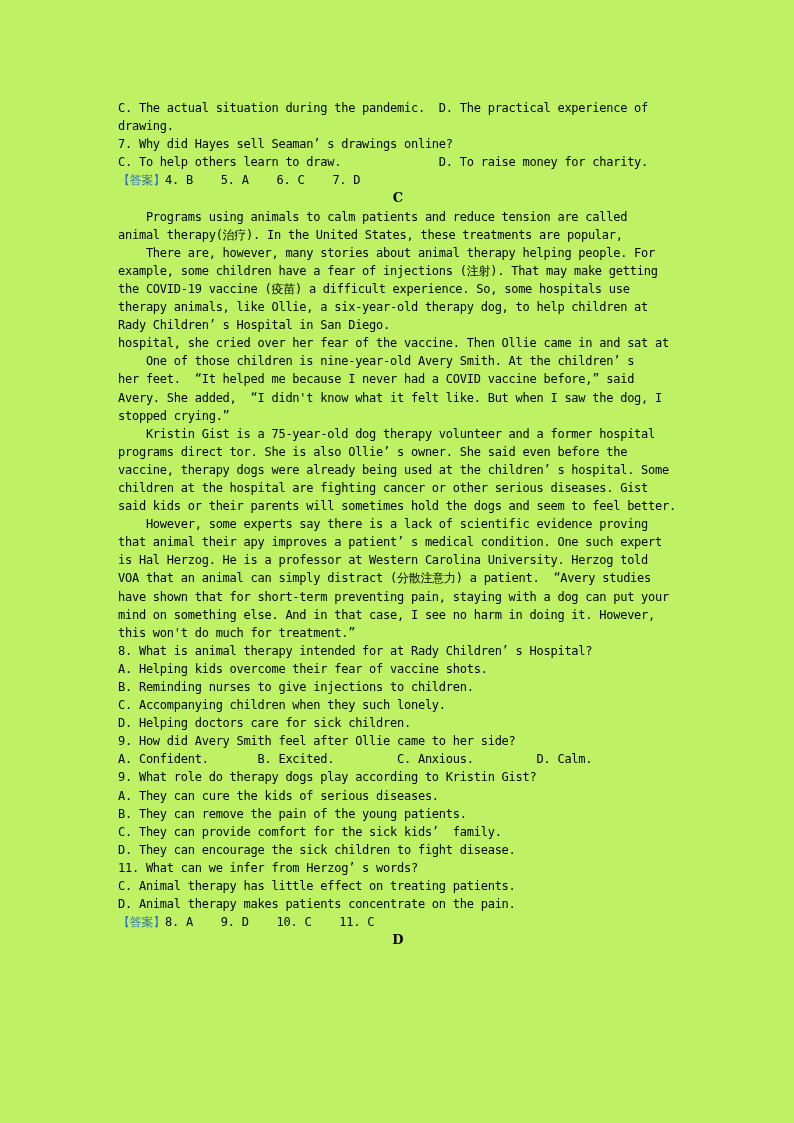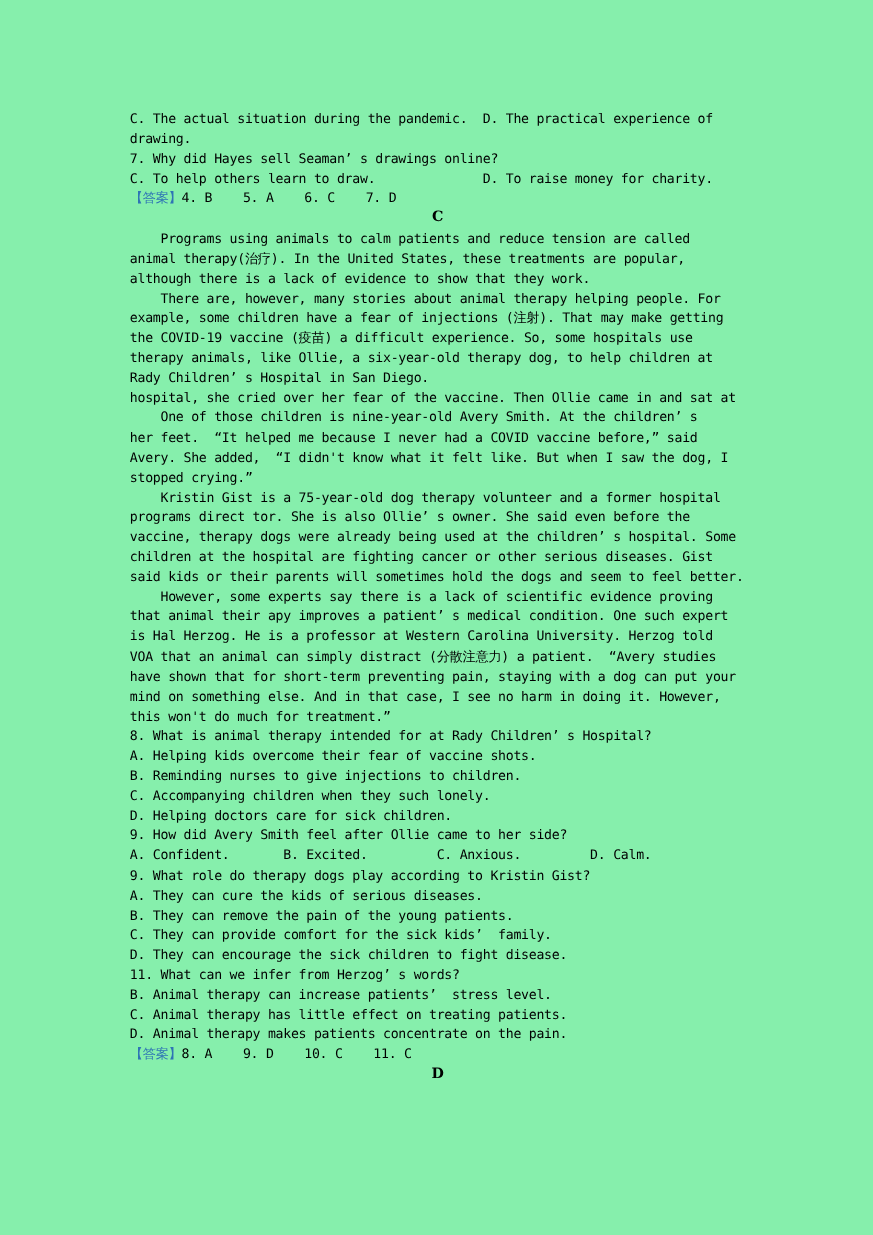--- a/index.html
+++ b/index.html
@@ -4,21 +4,21 @@
 <style>
   html, body {
     margin: 0;
     padding: 0;
     background: #ffffff;
   }
   .page {
     position: relative;
     width: 794px;
     height: 1123px;
-    background: #86efac;
+    background: #bef264;
     overflow: hidden;
     font-family: "DejaVu Sans Mono", "Liberation Mono", monospace;
     font-size: 12px;
     letter-spacing: -0.25px;
     color: #000000;
   }
   .content {
     position: absolute;
     left: 118px;
     top: 99px;
@@ -46,21 +46,20 @@
 <div class="page">
   <div class="content" id="content">
       <div class="block line">C. The actual situation during the pandemic.  D. The practical experience of</div>
       <div class="block line">drawing.</div>
       <div class="block line">7. Why did Hayes sell Seaman’ s drawings online?</div>
       <div class="block line">C. To help others learn to draw.              D. To raise money for charity.</div>
       <div class="block answer"><span class="answer-marker" style="color: rgb(46, 116, 181);">【答案】</span><span>4. B    5. A    6. C    7. D</span></div>
       <div class="block heading">C</div>
       <div class="block line">    Programs using animals to calm patients and reduce tension are called</div>
       <div class="block line">animal therapy(治疗). In the United States, these treatments are popular,</div>
-      <div class="block line">although there is a lack of evidence to show that they work.</div>
       <div class="block line">    There are, however, many stories about animal therapy helping people. For</div>
       <div class="block line">example, some children have a fear of injections (注射). That may make getting</div>
       <div class="block line">the COVID-19 vaccine (疫苗) a difficult experience. So, some hospitals use</div>
       <div class="block line">therapy animals, like Ollie, a six-year-old therapy dog, to help children at</div>
       <div class="block line">Rady Children’ s Hospital in San Diego.</div>
       <div class="block line">hospital, she cried over her fear of the vaccine. Then Ollie came in and sat at</div>
       <div class="block line">    One of those children is nine-year-old Avery Smith. At the children’ s</div>
       <div class="block line">her feet.  “It helped me because I never had a COVID vaccine before,” said</div>
       <div class="block line">Avery. She added,  “I didn't know what it felt like. But when I saw the dog, I</div>
       <div class="block line">stopped crying.”</div>
@@ -82,19 +81,18 @@
       <div class="block line">C. Accompanying children when they such lonely.</div>
       <div class="block line">D. Helping doctors care for sick children.</div>
       <div class="block line">9. How did Avery Smith feel after Ollie came to her side?</div>
       <div class="block line">A. Confident.       B. Excited.         C. Anxious.         D. Calm.</div>
       <div class="block line">9. What role do therapy dogs play according to Kristin Gist?</div>
       <div class="block line">A. They can cure the kids of serious diseases.</div>
       <div class="block line">B. They can remove the pain of the young patients.</div>
       <div class="block line">C. They can provide comfort for the sick kids’  family.</div>
       <div class="block line">D. They can encourage the sick children to fight disease.</div>
       <div class="block line">11. What can we infer from Herzog’ s words?</div>
-      <div class="block line">B. Animal therapy can increase patients’  stress level.</div>
       <div class="block line">C. Animal therapy has little effect on treating patients.</div>
       <div class="block line">D. Animal therapy makes patients concentrate on the pain.</div>
       <div class="block answer"><span class="answer-marker" style="color: rgb(46, 116, 181);">【答案】</span><span>8. A    9. D    10. C    11. C</span></div>
       <div class="block heading">D</div>
     </div>
 </div>
 
 </body></html>

